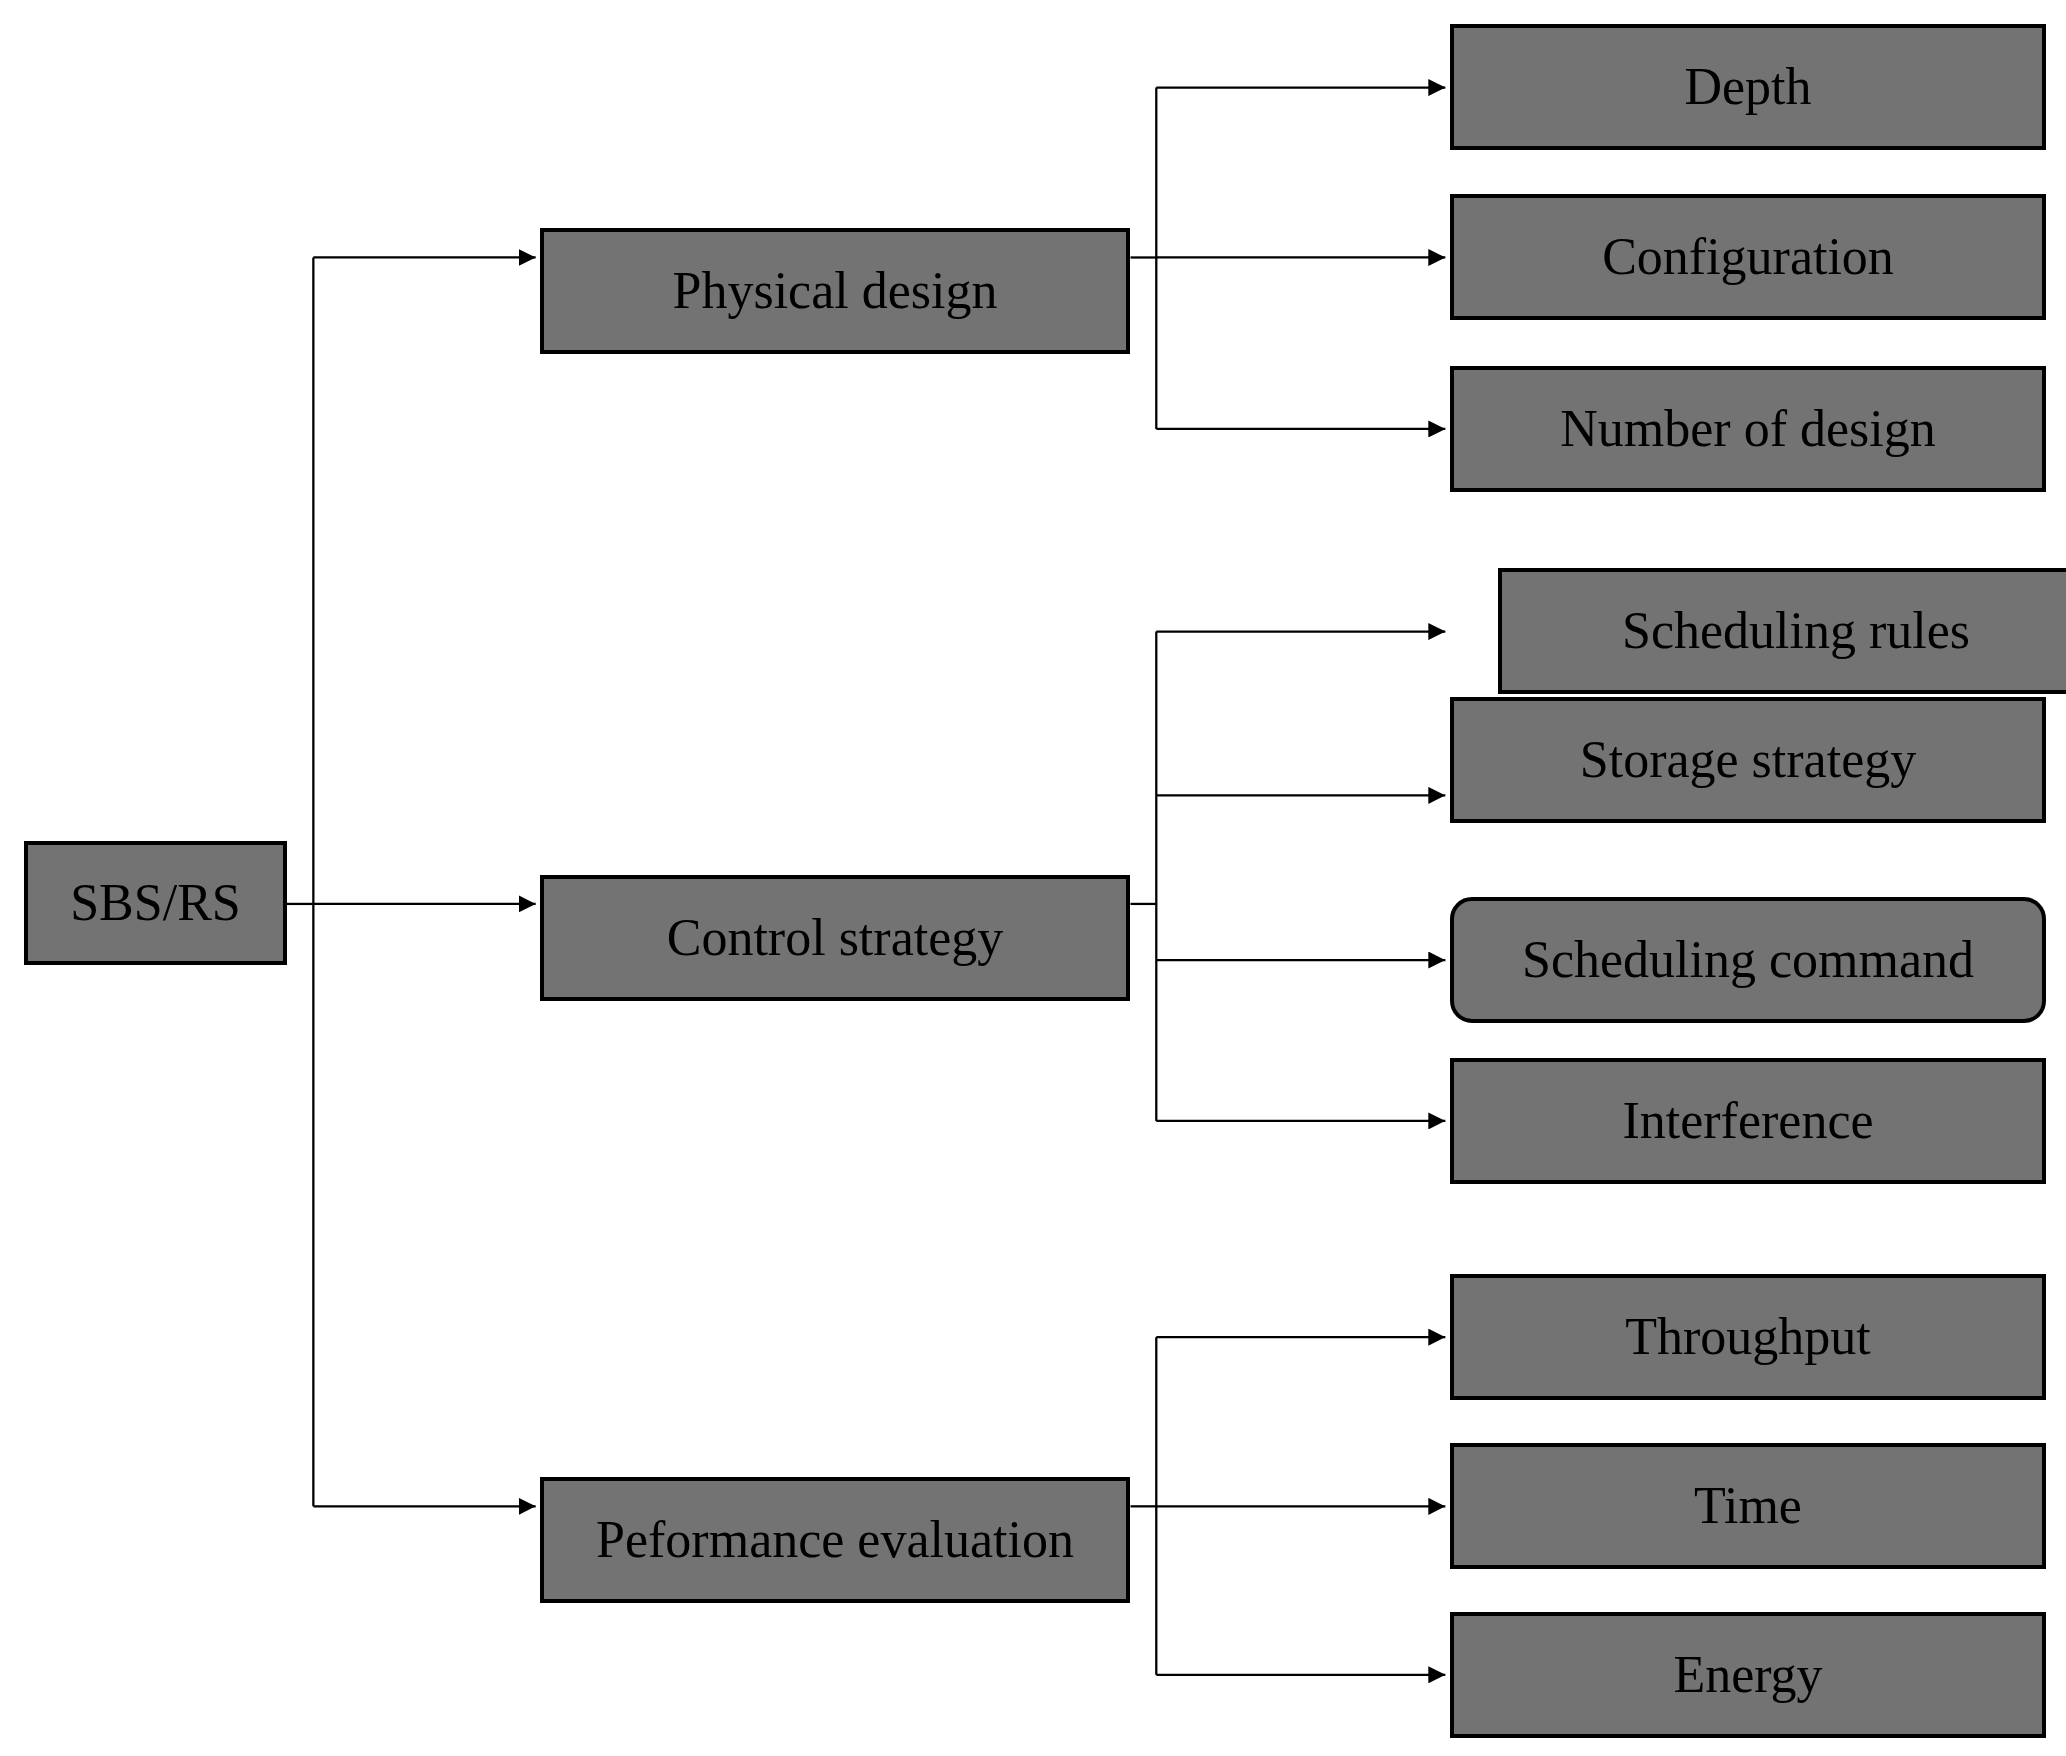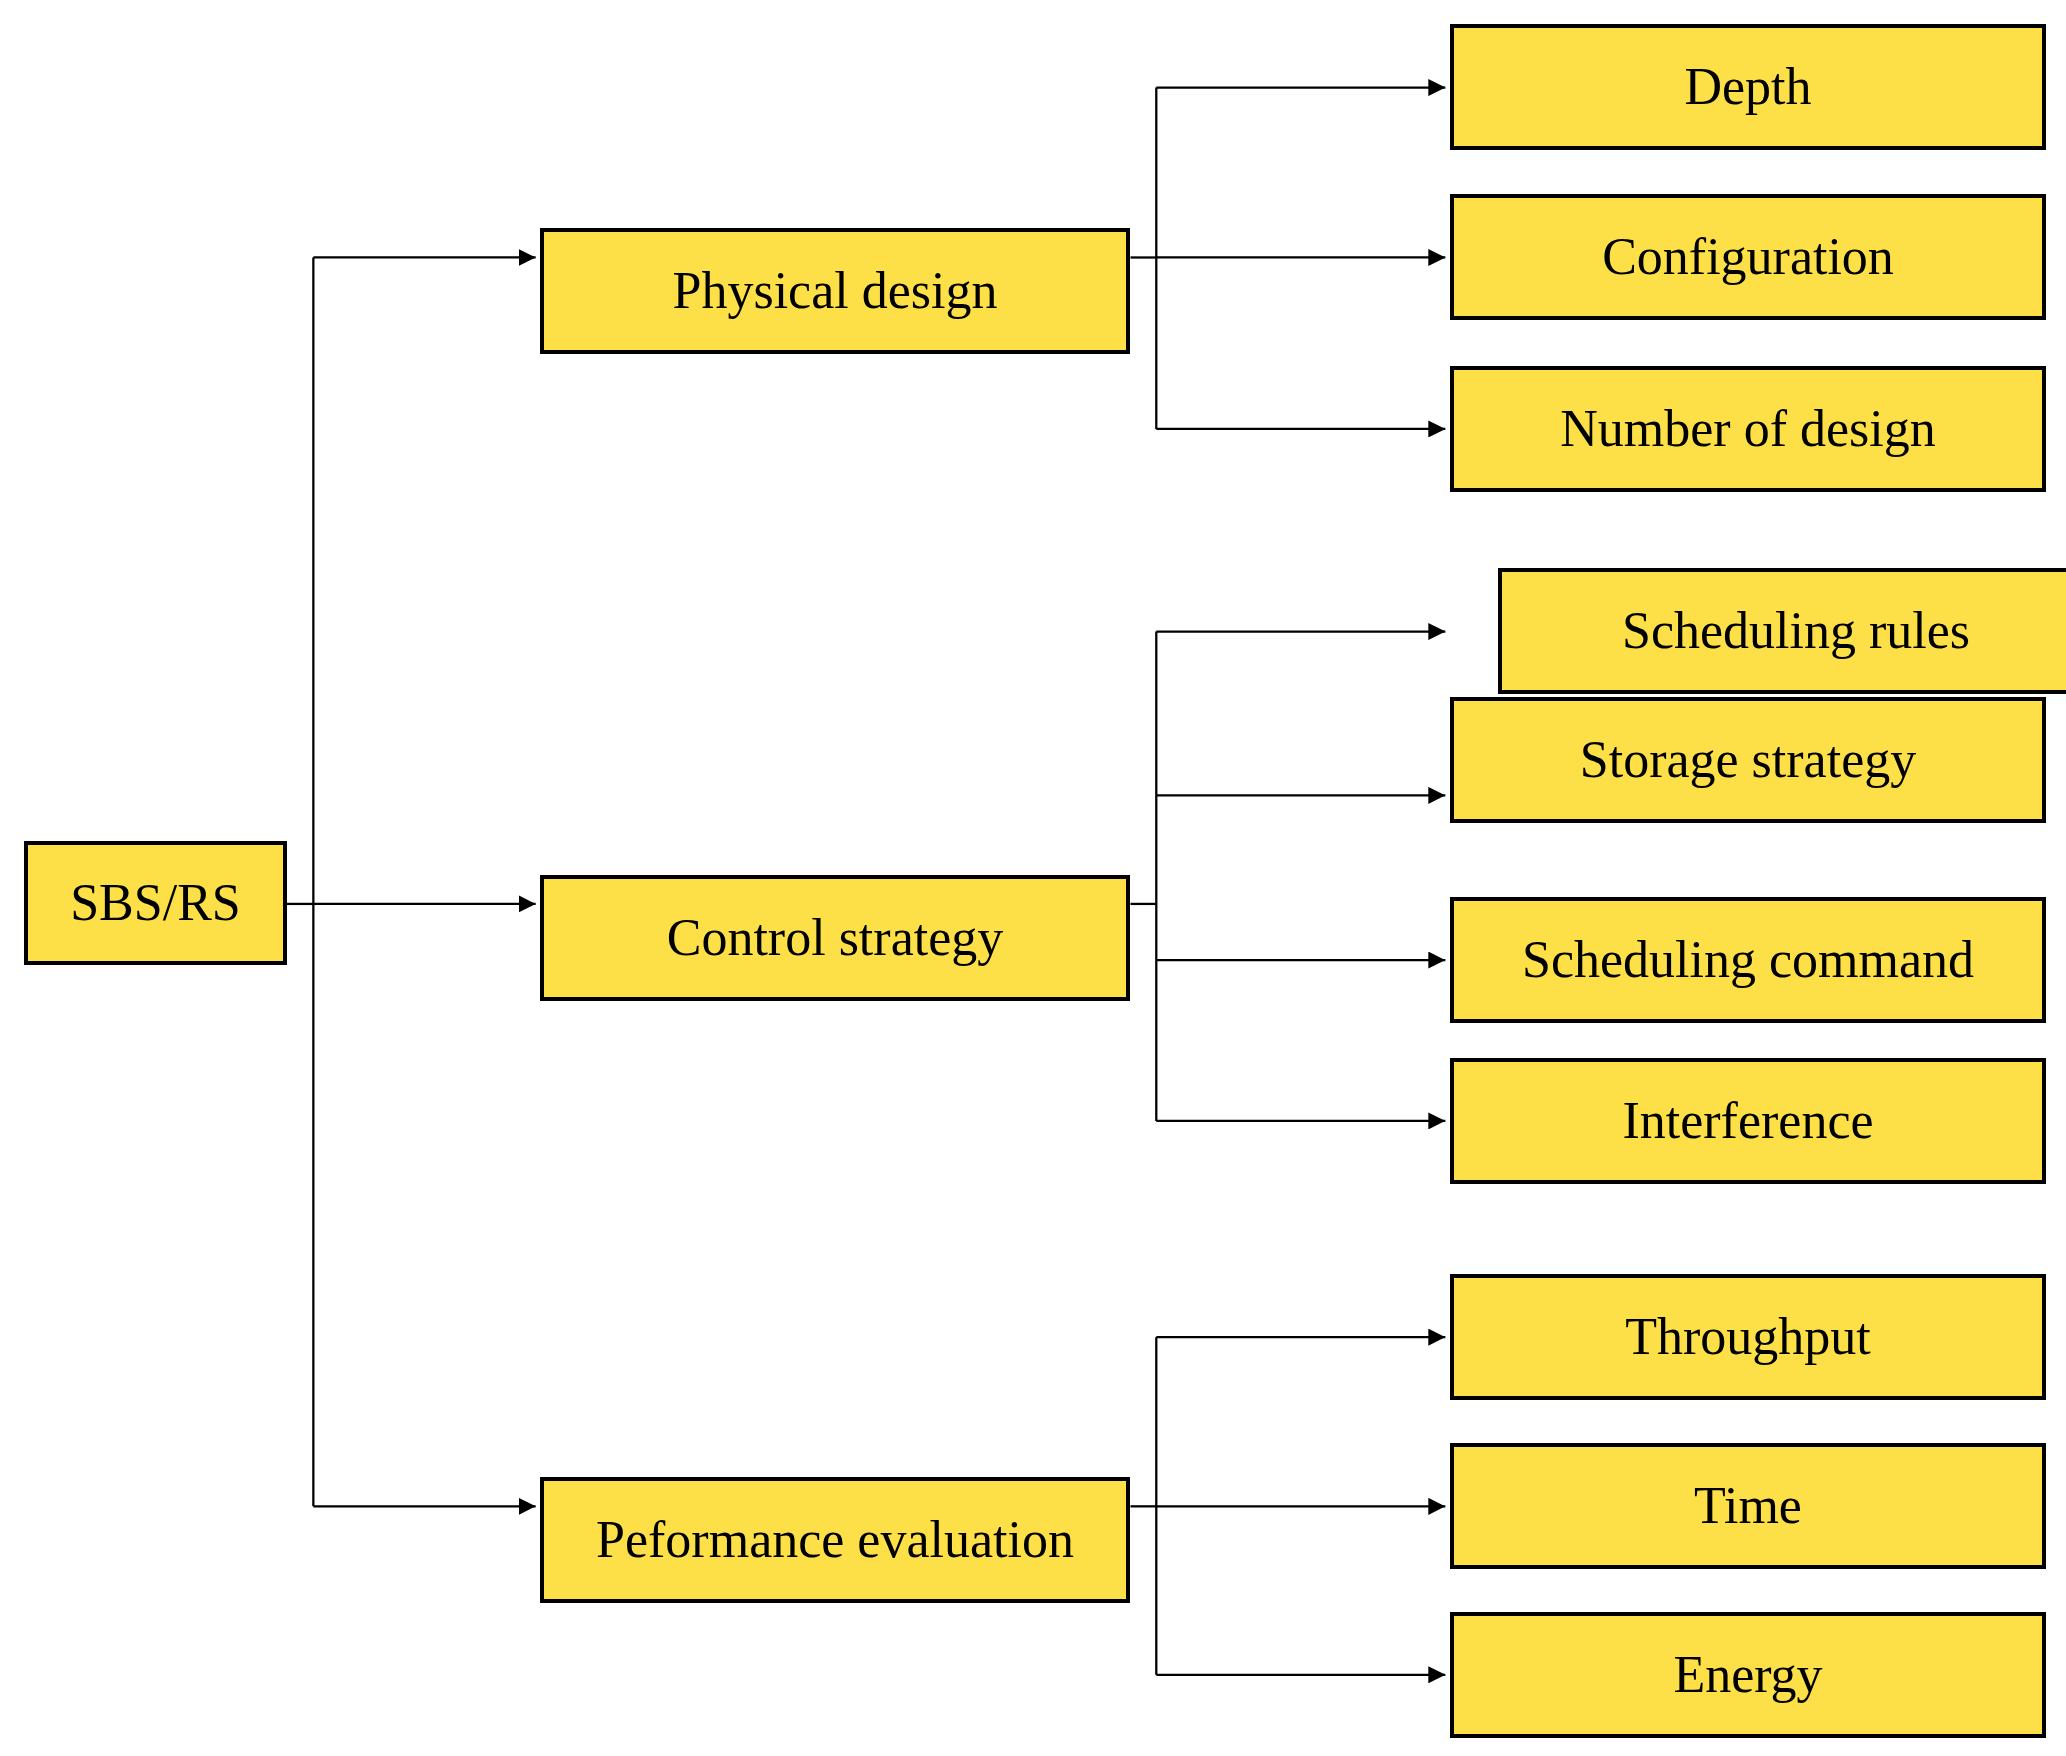--- a/index.html
+++ b/index.html
@@ -20,21 +20,21 @@
     position: absolute;
     left: 0;
     top: 0;
     width: 2066px;
     height: 1757px;
   }
   .node {
     position: absolute;
     box-sizing: border-box;
     border: 4.6px solid #000000;
-    background: #fde047;
+    background: #737373;
     display: flex;
     align-items: center;
     justify-content: center;
     font-size: 52px;
     line-height: 1;
     white-space: nowrap;
     text-align: center;
   }
   .root-node  { left: 24px;   width: 263px; height: 124px; }
   .mid-node   { left: 540px;  width: 590px; height: 126px; margin-top: 34px; }
@@ -85,21 +85,21 @@
   <div class="node mid-node" style="top:194px;">Physical design</div>
   <div class="node mid-node" style="top:841px;">Control strategy</div>
   <div class="node mid-node" style="top:1443px;">Peformance evaluation</div>
 
   <div class="node leaf-node" style="top:24px;">Depth</div>
   <div class="node leaf-node" style="top:194px;">Configuration</div>
   <div class="node leaf-node" style="top:366px;">Number of design</div>
 
   <div class="node leaf-node" style="top:568px;margin-left:48px;">Scheduling rules</div>
   <div class="node leaf-node" style="top:697px;">Storage strategy</div>
-  <div class="node leaf-node" style="top:897px;">Scheduling command</div>
+  <div class="node leaf-node" style="top:897px;border-radius:22px;">Scheduling command</div>
   <div class="node leaf-node" style="top:1058px;">Interference</div>
 
   <div class="node leaf-node" style="top:1274px;">Throughput</div>
   <div class="node leaf-node" style="top:1443px;">Time</div>
   <div class="node leaf-node" style="top:1612px;">Energy</div>
 
 </div>
 
 
 </body></html>

